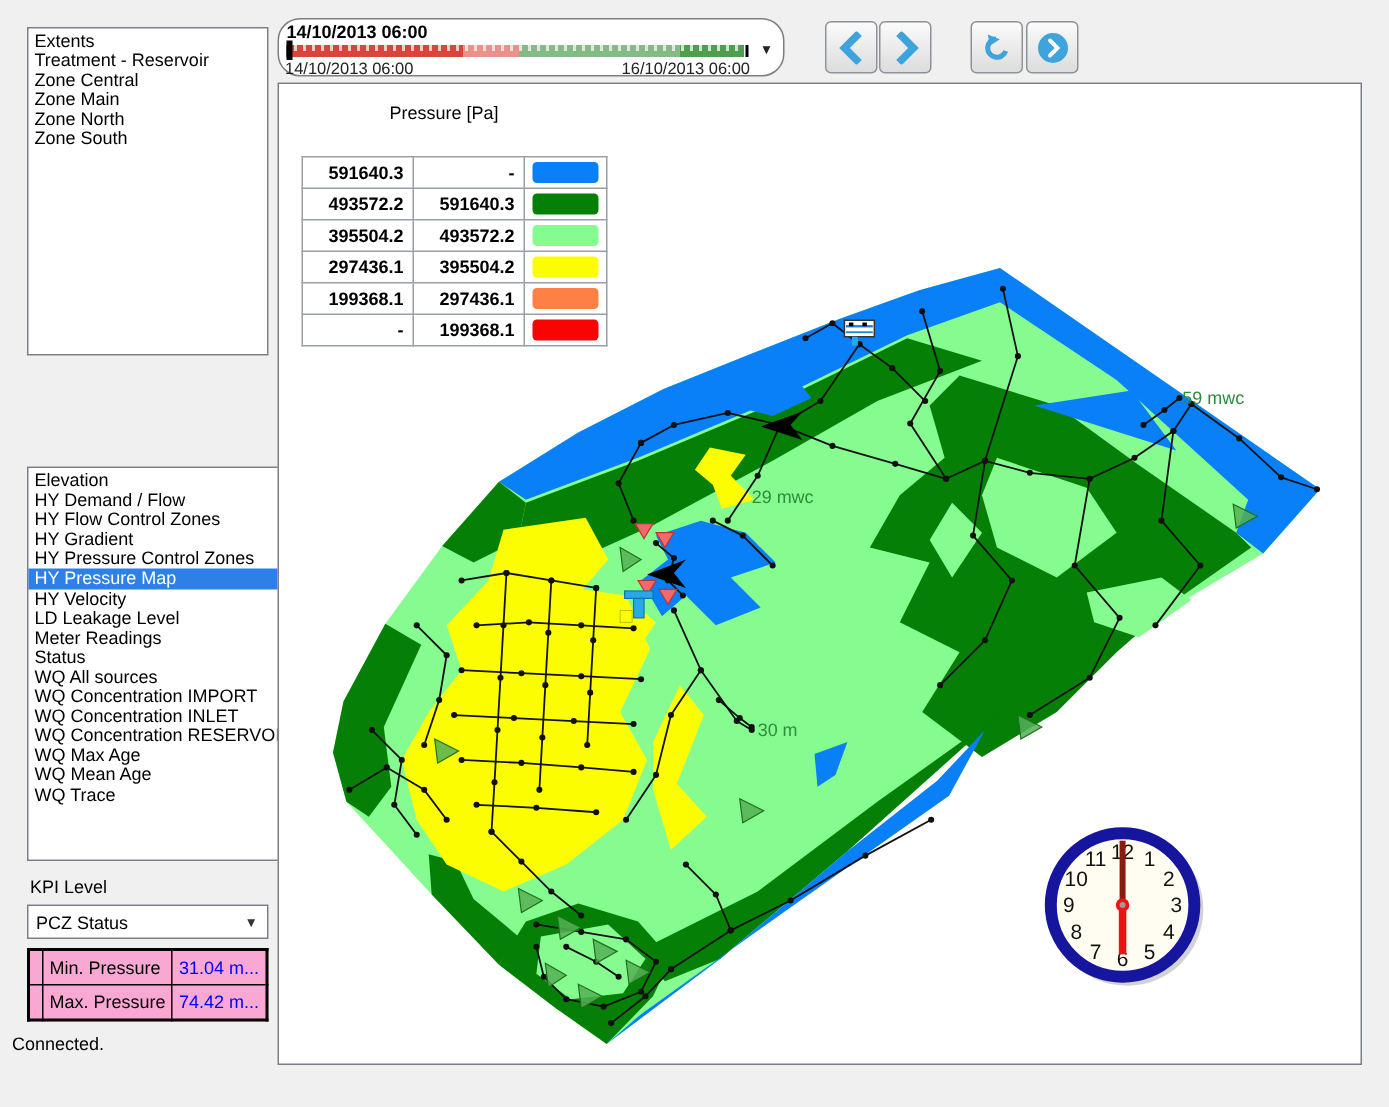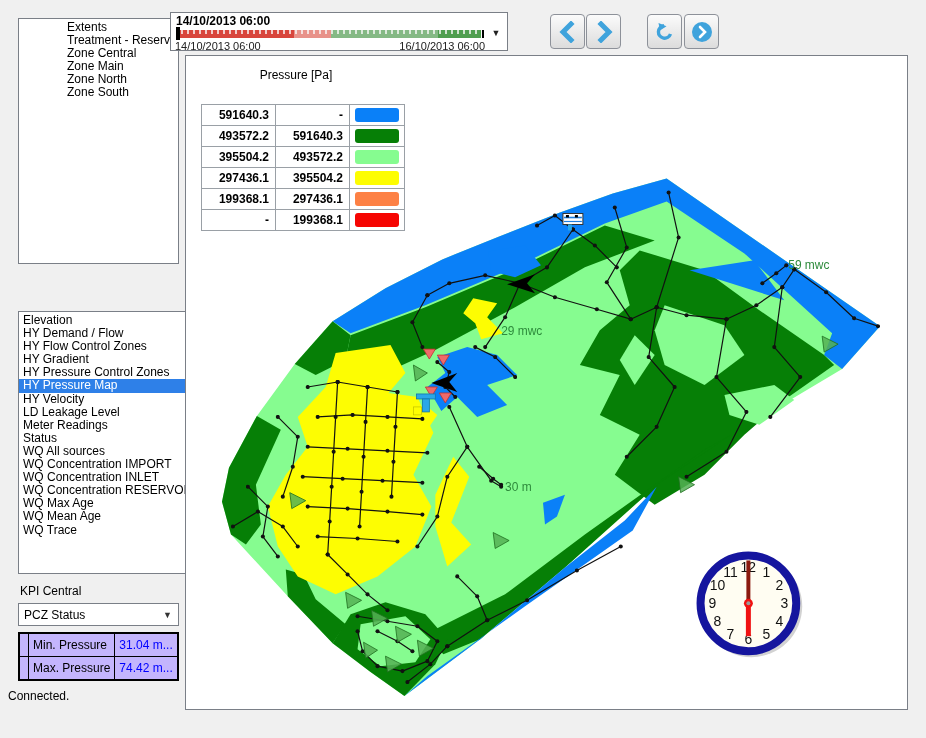--- a/index.html
+++ b/index.html
@@ -5,48 +5,48 @@
   html,body{margin:0;padding:0;}
   body{width:926px;height:738px;background:#f0f0f0;font-family:"Liberation Sans",sans-serif;position:relative;overflow:hidden;}
   .panel{position:absolute;background:#fff;border:1px solid #7a7f87;box-sizing:border-box;}
 
   
   .listbox{padding:2px 0 0 0;font-size:12px;color:#000;}
   .listbox .li{padding:0 4px;line-height:13.1px;white-space:nowrap;overflow:hidden;}
   .listbox .li.selected{color:#fff;}
 
   
-  #timeline{left:170px;top:12px;width:338px;height:39px;}
+  #timeline{left:185px;top:12px;width:338px;height:39px;border-radius:15px;}
   #tl-current{position:absolute;left:5px;top:1px;font-size:12px;font-weight:bold;color:#000;}
   #tl-track{position:absolute;left:6px;top:17px;width:306px;height:8px;display:flex;}
   #tl-track .seg{height:100%;}
   #tl-cap-l,#tl-cap-r{position:absolute;top:17px;width:2px;height:8px;background:#000;}
   #tl-cap-l{left:5px;} #tl-cap-r{left:311px;}
   #tl-marker{position:absolute;left:5px;top:14px;width:4px;height:13px;background:#000;}
   #tl-ticks{position:absolute;left:6px;top:17px;width:306px;height:4px;
     background:repeating-linear-gradient(90deg,transparent 0 4px,rgba(250,250,250,.75) 4px 6px);}
   #tl-start{position:absolute;left:4px;top:27px;font-size:11px;color:#222;}
   #tl-end{position:absolute;right:22px;top:27px;font-size:11px;color:#222;}
   #tl-drop{position:absolute;right:3px;top:12px;width:16px;height:16px;font-size:9px;color:#222;
     display:flex;align-items:center;justify-content:center;cursor:pointer;}
 
   
   .navbtn{position:absolute;top:14px;width:33px;height:33px;border:1px solid #8d9199;border-radius:4px;
     background:linear-gradient(#fbfbfb,#eaeaea 55%,#dcdcdc);display:flex;align-items:center;justify-content:center;cursor:pointer;}
 
   
   #layers{left:18px;top:311px;width:173px;height:263px;}
-  #extents{left:18px;top:18px;width:161px;height:246px;padding-left:44px;}
+  #extents{left:18px;top:18px;width:161px;height:219px;}
 
   
   #kpi-label{position:absolute;left:20px;top:584px;font-size:12px;color:#000;}
   #kpi-dropdown{position:absolute;left:18px;top:603px;width:161px;height:23px;background:#fff;border:1px solid #7a7f87;
     box-sizing:border-box;font-size:12px;display:flex;align-items:center;padding-left:5px;cursor:pointer;}
   #kpi-dropdown .arrow{position:absolute;right:6px;font-size:9px;color:#333;}
-  #kpi-table{position:absolute;left:18px;top:632px;width:157px;border-collapse:collapse;background:#c4b5fd;
+  #kpi-table{position:absolute;left:18px;top:632px;width:157px;border-collapse:collapse;background:#f9a8d4;
     border:2px solid #000;font-size:12px;}
   #kpi-table td{border:1px solid #000;height:22px;padding:0 4px;white-space:nowrap;}
   #kpi-table td.c0{width:16px;}
   #kpi-table td.c1{width:86px;color:#000;}
   #kpi-table td.c2{width:43px;}
 
   
   #statusbar{position:absolute;left:8px;top:689px;font-size:12px;color:#000;}
 
   
@@ -131,21 +131,21 @@
   <div class="li">Status</div>
   <div class="li">WQ All sources</div>
   <div class="li">WQ Concentration IMPORT</div>
   <div class="li">WQ Concentration INLET</div>
   <div class="li">WQ Concentration RESERVOIR</div>
   <div class="li">WQ Max Age</div>
   <div class="li">WQ Mean Age</div>
   <div class="li">WQ Trace</div>
 </div>
 
-<div id="kpi-label">KPI Central</div>
+<div id="kpi-label">KPI Level</div>
 <div id="kpi-dropdown">
   <span>PCZ Status</span>
   <span class="arrow">▼</span>
 </div>
 <table id="kpi-table">
   <tbody>
       <tr>
     <td class="c0"></td>
     <td class="c1">Min. Pressure</td>
     <td class="c2" style="color:#0000ff">31.04 m...</td>

